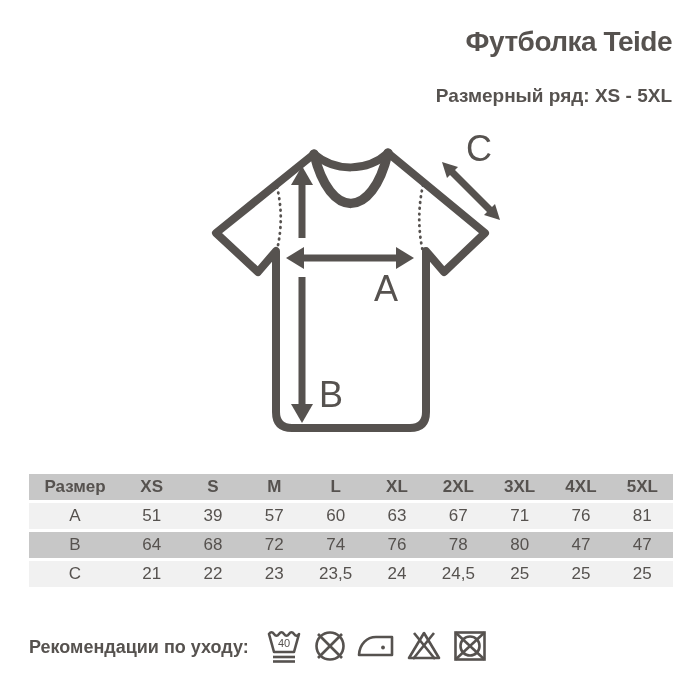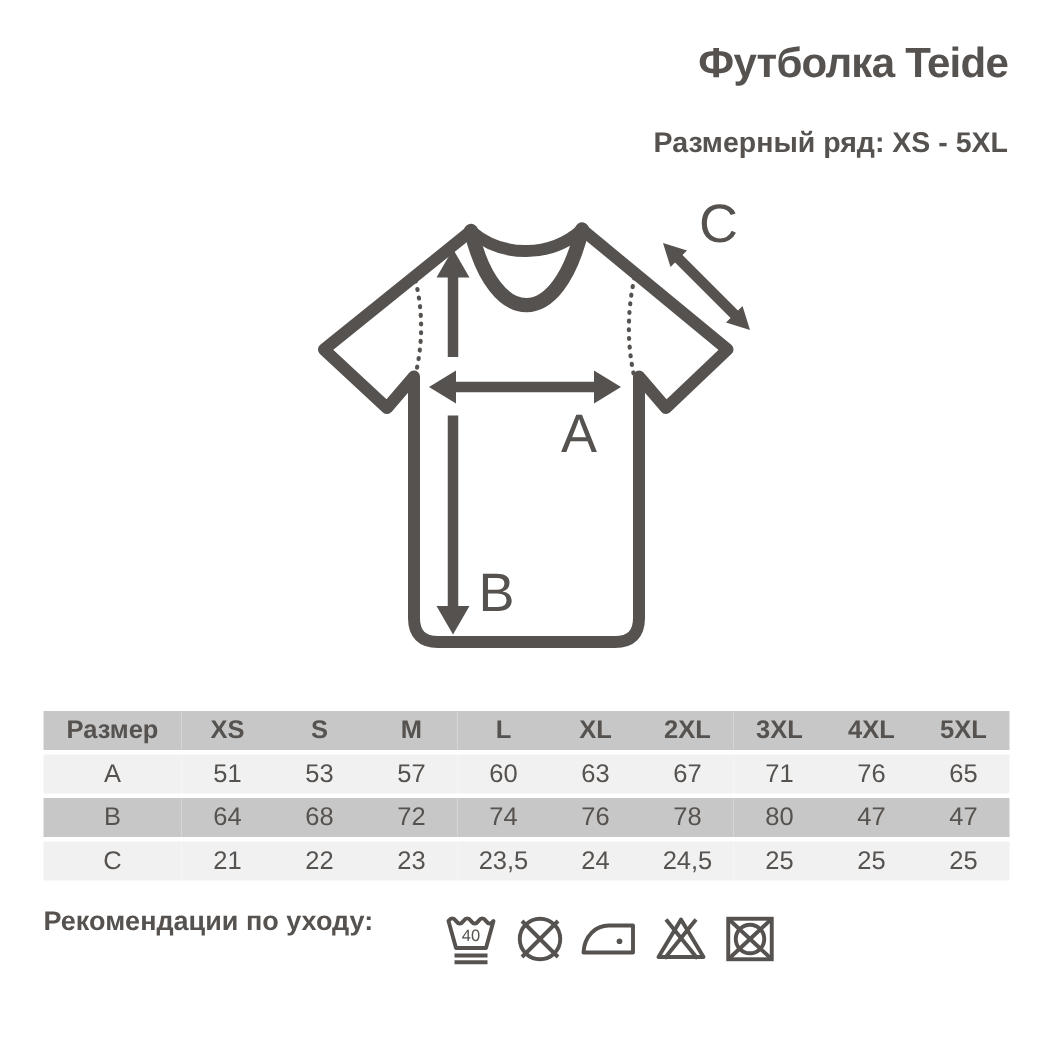--- a/index.html
+++ b/index.html
@@ -29,22 +29,22 @@
   .size-table th,.size-table td{
     height:26px;text-align:center;padding:0;vertical-align:middle;
   }
   .size-table th{font-weight:700;}
   .size-table td{font-weight:400;}
   .size-table thead tr{background:#C7C7C7;}
   .size-table tbody tr:nth-child(odd){background:#F1F1F1;}
   .size-table tbody tr:nth-child(even){background:#C7C7C7;}
   .size-table th:first-child{width:92px;}
   .care-row{
-    position:absolute;left:29px;top:604px;height:46px;
-    display:flex;gap:30px;
+    position:absolute;left:29px;top:624px;height:46px;
+    display:flex;align-items:center;
   }
   .care-label{font-size:18px;font-weight:700;color:#56524F;margin-right:16px;}
   .care-icons{display:flex;align-items:center;gap:8px;}
   .care-icons svg{display:block;}
   .ink-stroke{stroke:#56524F;fill:none;stroke-width:2.6;}
 </style>
 </head>
 <body>
 
 <div class="page-title">Футболка Teide</div>
@@ -100,28 +100,28 @@
         <th>2XL</th>
         <th>3XL</th>
         <th>4XL</th>
         <th>5XL</th>
       </tr>
   </thead>
   <tbody>
       <tr>
         <td>A</td>
         <td>51</td>
-        <td>53</td>
+        <td>39</td>
         <td>57</td>
         <td>60</td>
         <td>63</td>
         <td>67</td>
         <td>71</td>
         <td>76</td>
-        <td>65</td>
+        <td>81</td>
       </tr>
       <tr>
         <td>B</td>
         <td>64</td>
         <td>68</td>
         <td>72</td>
         <td>74</td>
         <td>76</td>
         <td>78</td>
         <td>80</td>

